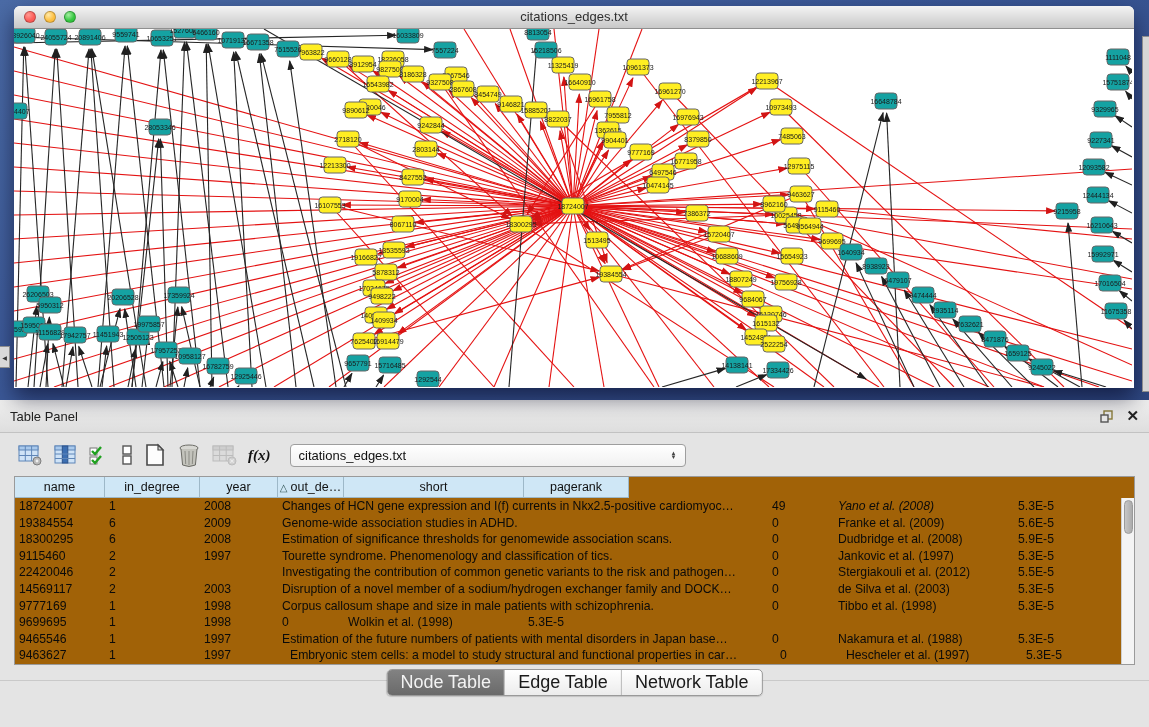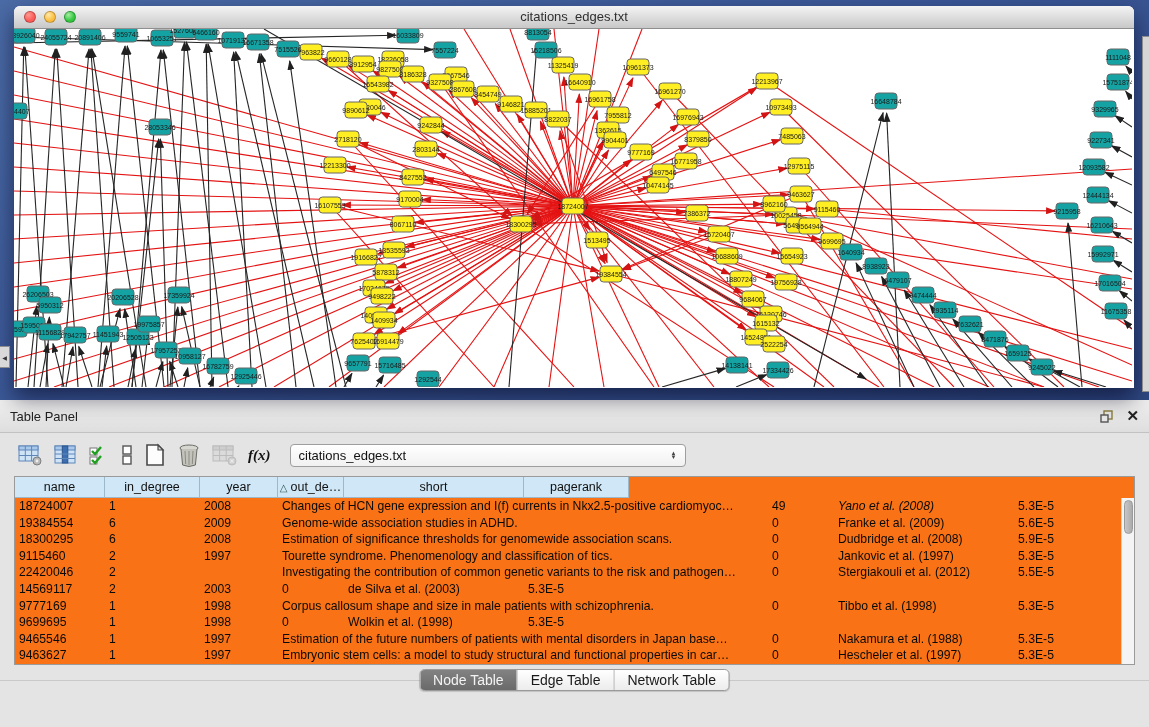--- a/index.html
+++ b/index.html
@@ -36,40 +36,40 @@
   .toolbar { flex:none; display:flex; align-items:center; gap:11px; padding:9px 16px 5px 18px; }
   .tbtn { display:flex; align-items:center; justify-content:center; height:26px; }
   .fx { font-family:"Liberation Serif",serif; font-style:italic; font-size:15px; font-weight:bold; color:#111; }
   .combo { width:396px; height:23px; margin-left:8px; border:1px solid #9e9e9e; border-radius:4px;
     background:linear-gradient(#ffffff,#f1f1f1); display:flex; align-items:center;
     padding:0 8px; font-size:13px; color:#111; }
   .combo .arrows { margin-left:auto; display:flex; flex-direction:column; line-height:4.5px;
     font-size:6px; color:#444; }
 
   .grid { position:relative; flex:none; margin:3px 14px 0; border:1px solid #9a9a9a;
-    background:#f97316; height:189px; overflow:hidden; }
+    background:#a16207; height:189px; overflow:hidden; }
   .hdr-row { display:flex; height:21px; }
   .hdr-cell { background:#cfe7f6; border-right:1px solid #9db8c8; border-bottom:1px solid #9db8c8;
     font-size:12.5px; color:#111; text-align:center; line-height:20px; overflow:hidden;
     white-space:nowrap; flex:none; }
   .hdr-cell .tri { font-size:10px; color:#355; margin-right:3px; }
   .trow { display:flex; height:16.6px; }
   .tcell { flex:none; font-size:12.2px; color:#0a0a0a; line-height:16.6px; padding:0 4px;
     white-space:nowrap; overflow:hidden; }
   .vscroll { position:absolute; top:21px; right:0; bottom:0; width:13px;
     background:#f4f4f4; border-left:1px solid #cfcfcf; }
   .vthumb { position:absolute; top:2px; left:1.5px; width:9px; height:34px;
     background:linear-gradient(90deg,#c7c7c7,#ababab); border-radius:5px; border:1px solid #9a9a9a; }
 
   .tabs-row { flex:none; position:relative; height:26px; margin-top:3px; }
   .tabs-row::before { content:""; position:absolute; left:0; right:0; top:12px; border-top:1px solid #c9c9c9; }
   .seg { position:absolute; left:50%; transform:translateX(-50%); top:1px; display:flex;
     border:1px solid #9a9a9a; border-radius:5px; overflow:hidden;
     background:linear-gradient(#ffffff,#ececec); box-shadow:0 1px 1px rgba(0,0,0,.15); }
-  .seg .tab { padding:2px 13px; font-size:14px; color:#1a1a1a; border-left:1px solid #b9b9b9; cursor:default; }
+  .seg .tab { padding:2px 13px; font-size:18px; color:#1a1a1a; border-left:1px solid #b9b9b9; cursor:default; }
   .seg .tab:first-child { border-left:none; }
   .seg .tab.active { background:linear-gradient(#828282,#6a6a6a); color:#f3f3f3; }
 
   .statusbar { margin-top:auto; flex:none; display:flex; justify-content:flex-end;
     align-items:center; gap:6px; padding:0 12px 8px; font-size:12px; color:#222; }
   .mem-dot { width:12px; height:12px; border-radius:50%; border:1px solid #2c9132;
     background:radial-gradient(circle at 35% 30%, #8fe58f, #3fc13f 65%); }
 </style>
 </head>
 <body>
@@ -975,20 +975,21 @@
           <div class="tcell" style="width: 78px; margin-top: 40px;">2012</div>
           <div class="tcell" style="width: 490px;">Investigating the contribution of common genetic variants to the risk and pathogen…</div>
           <div class="tcell" style="width: 66px;">0</div>
           <div class="tcell" style="width: 180px;">Stergiakouli et al. (2012)</div>
           <div class="tcell" style="width: 105px;">5.5E-5</div>
         </div>
         <div class="trow">
           <div class="tcell" style="width: 90px;">14569117</div>
           <div class="tcell" style="width: 95px;">2</div>
           <div class="tcell" style="width: 78px;">2003</div>
+          <div class="tcell" style="width: 490px;">Disruption of a novel member of a sodium/hydrogen exchanger family and DOCK…</div>
           <div class="tcell" style="width: 66px;">0</div>
           <div class="tcell" style="width: 180px;">de Silva et al. (2003)</div>
           <div class="tcell" style="width: 105px;">5.3E-5</div>
         </div>
         <div class="trow">
           <div class="tcell" style="width: 90px;">9777169</div>
           <div class="tcell" style="width: 95px;">1</div>
           <div class="tcell" style="width: 78px;">1998</div>
           <div class="tcell" style="width: 490px;">Corpus callosum shape and size in male patients with schizophrenia.</div>
           <div class="tcell" style="width: 66px;">0</div>
@@ -1009,21 +1010,21 @@
           <div class="tcell" style="width: 78px;">1997</div>
           <div class="tcell" style="width: 490px;">Estimation of the future numbers of patients with mental disorders in Japan base…</div>
           <div class="tcell" style="width: 66px;">0</div>
           <div class="tcell" style="width: 180px;">Nakamura et al. (1988)</div>
           <div class="tcell" style="width: 105px;">5.3E-5</div>
         </div>
         <div class="trow">
           <div class="tcell" style="width: 90px;">9463627</div>
           <div class="tcell" style="width: 95px;">1</div>
           <div class="tcell" style="width: 78px;">1997</div>
-          <div class="tcell" style="width: 490px;">Embryonic stem cells: a model to study structural and functional properties in car…</div>
+          <div class="tcell" style="width: 490px; margin-left: 8px;">Embryonic stem cells: a model to study structural and functional properties in car…</div>
           <div class="tcell" style="width: 66px;">0</div>
           <div class="tcell" style="width: 180px;">Hescheler et al. (1997)</div>
           <div class="tcell" style="width: 105px;">5.3E-5</div>
         </div>
       </div>
     <div class="vscroll">
       <div class="vthumb"></div>
     </div>
   </div>
 

